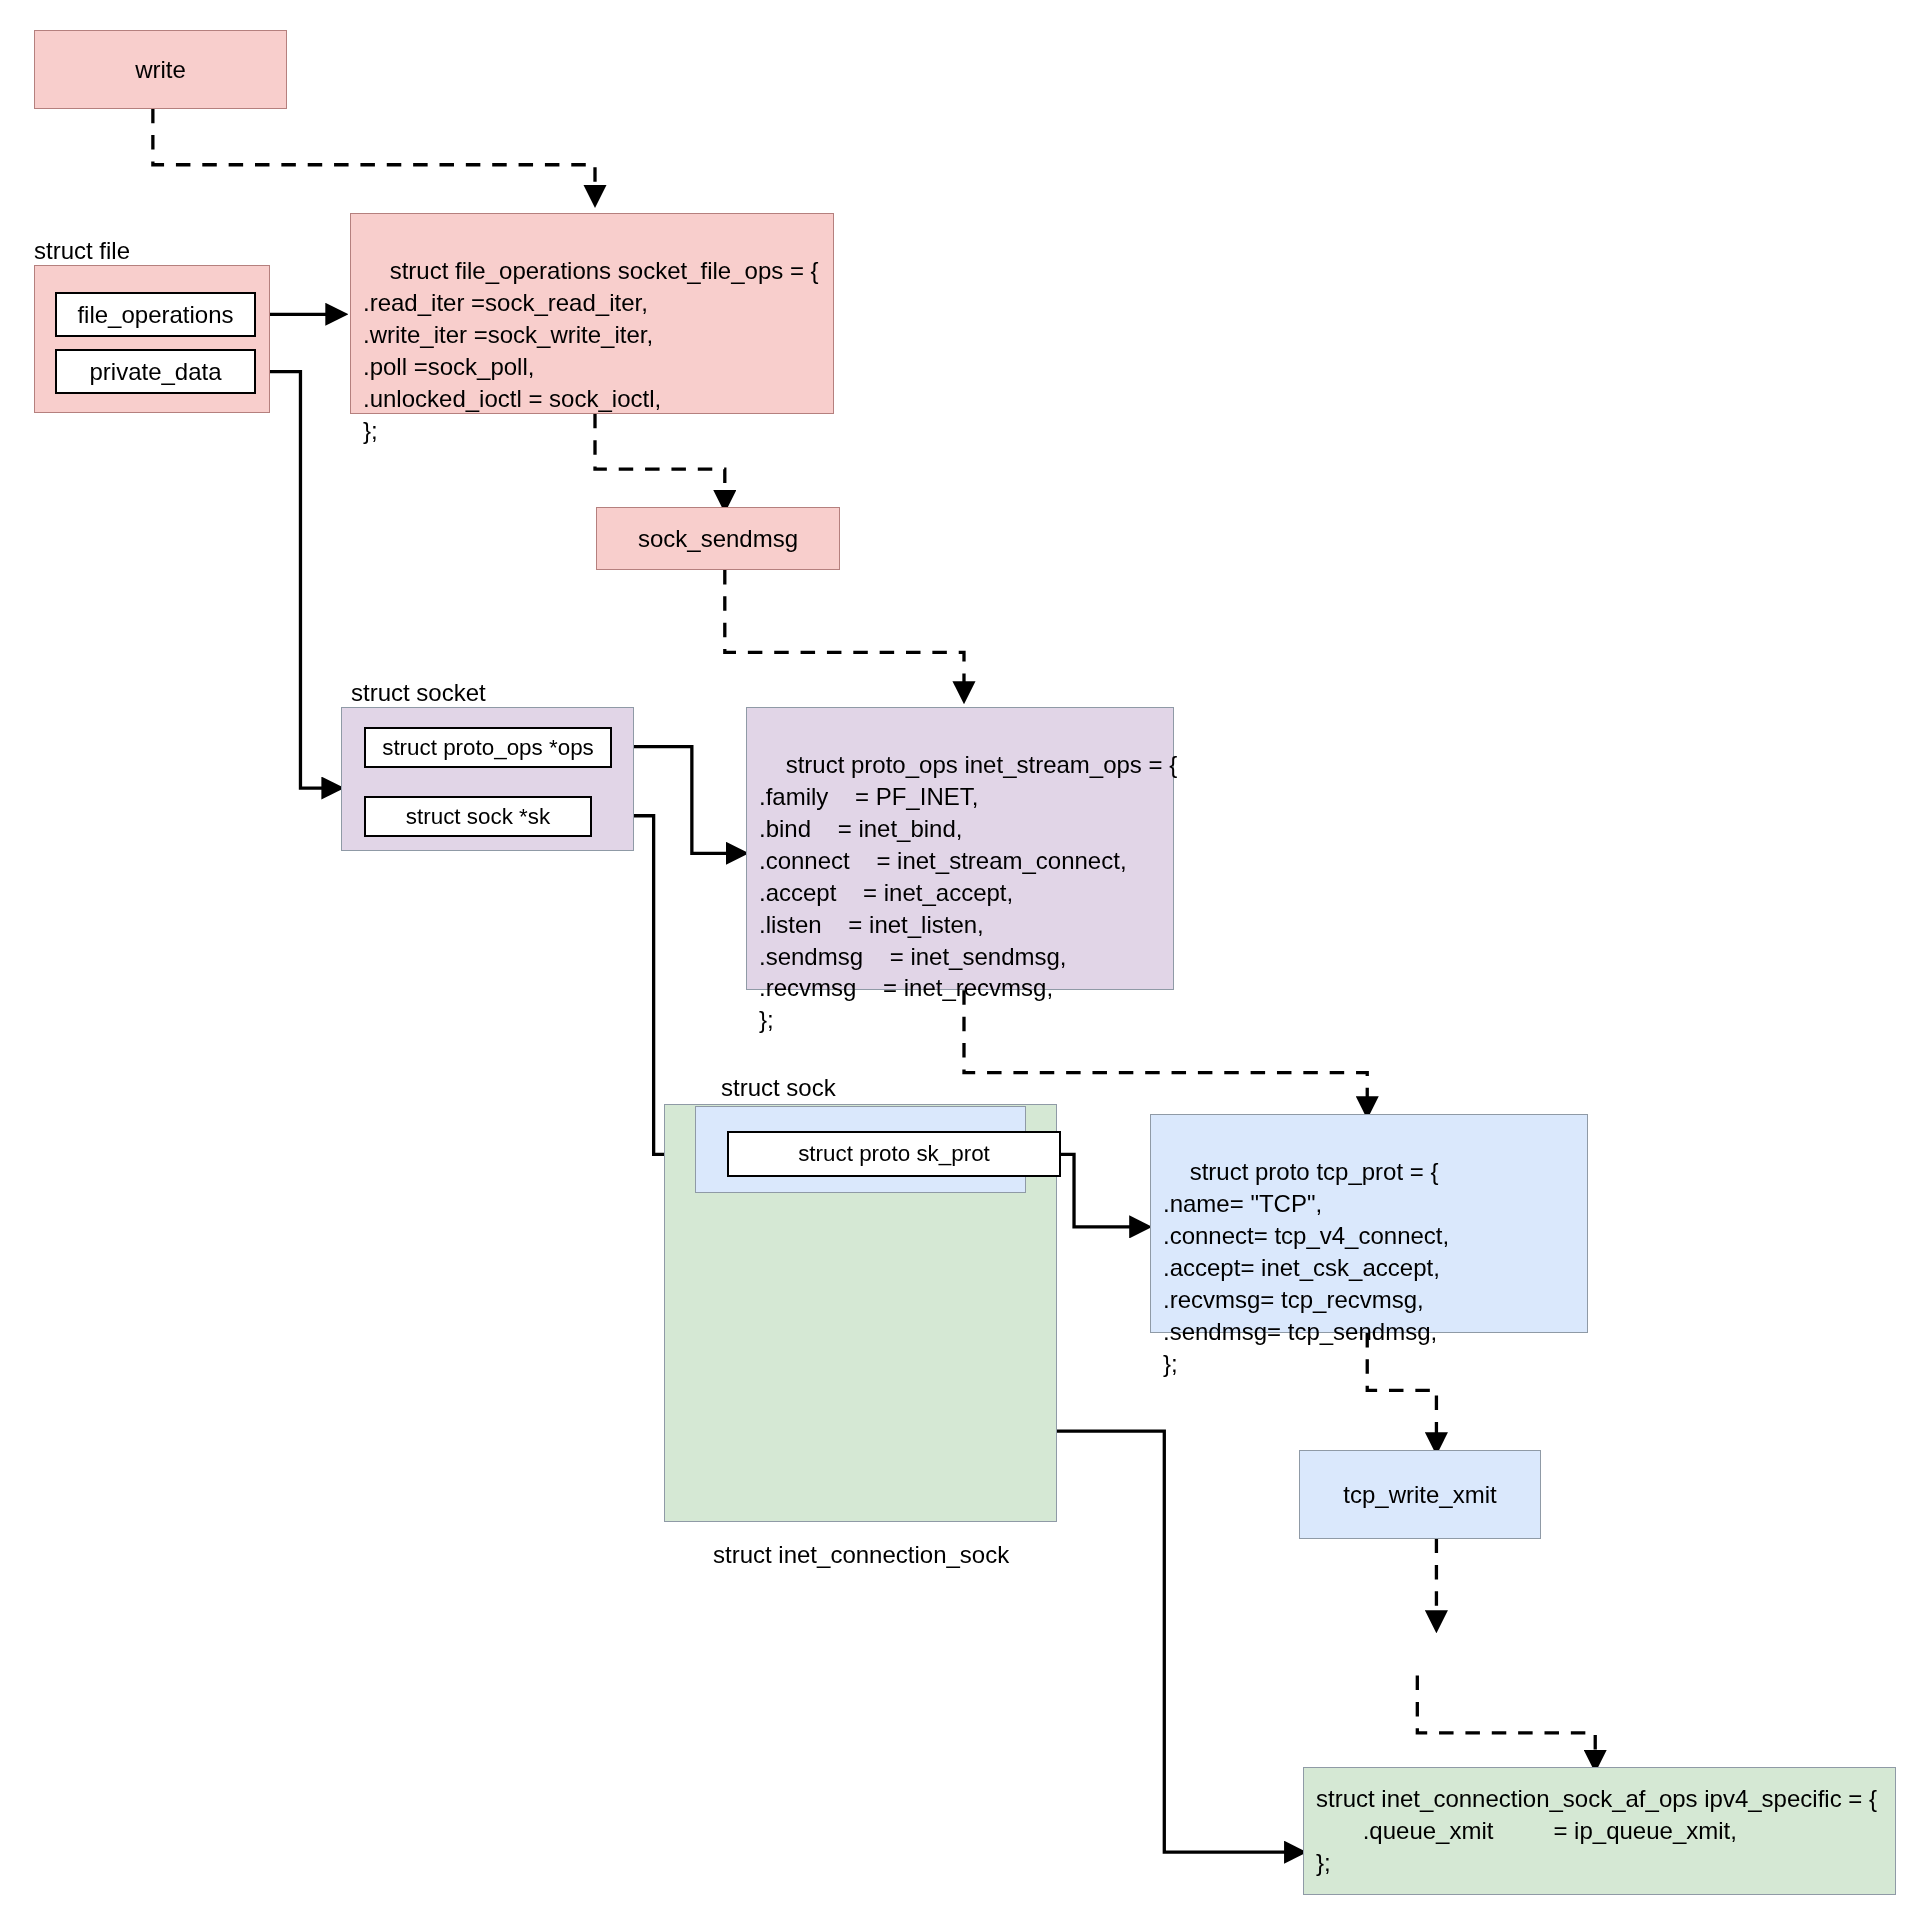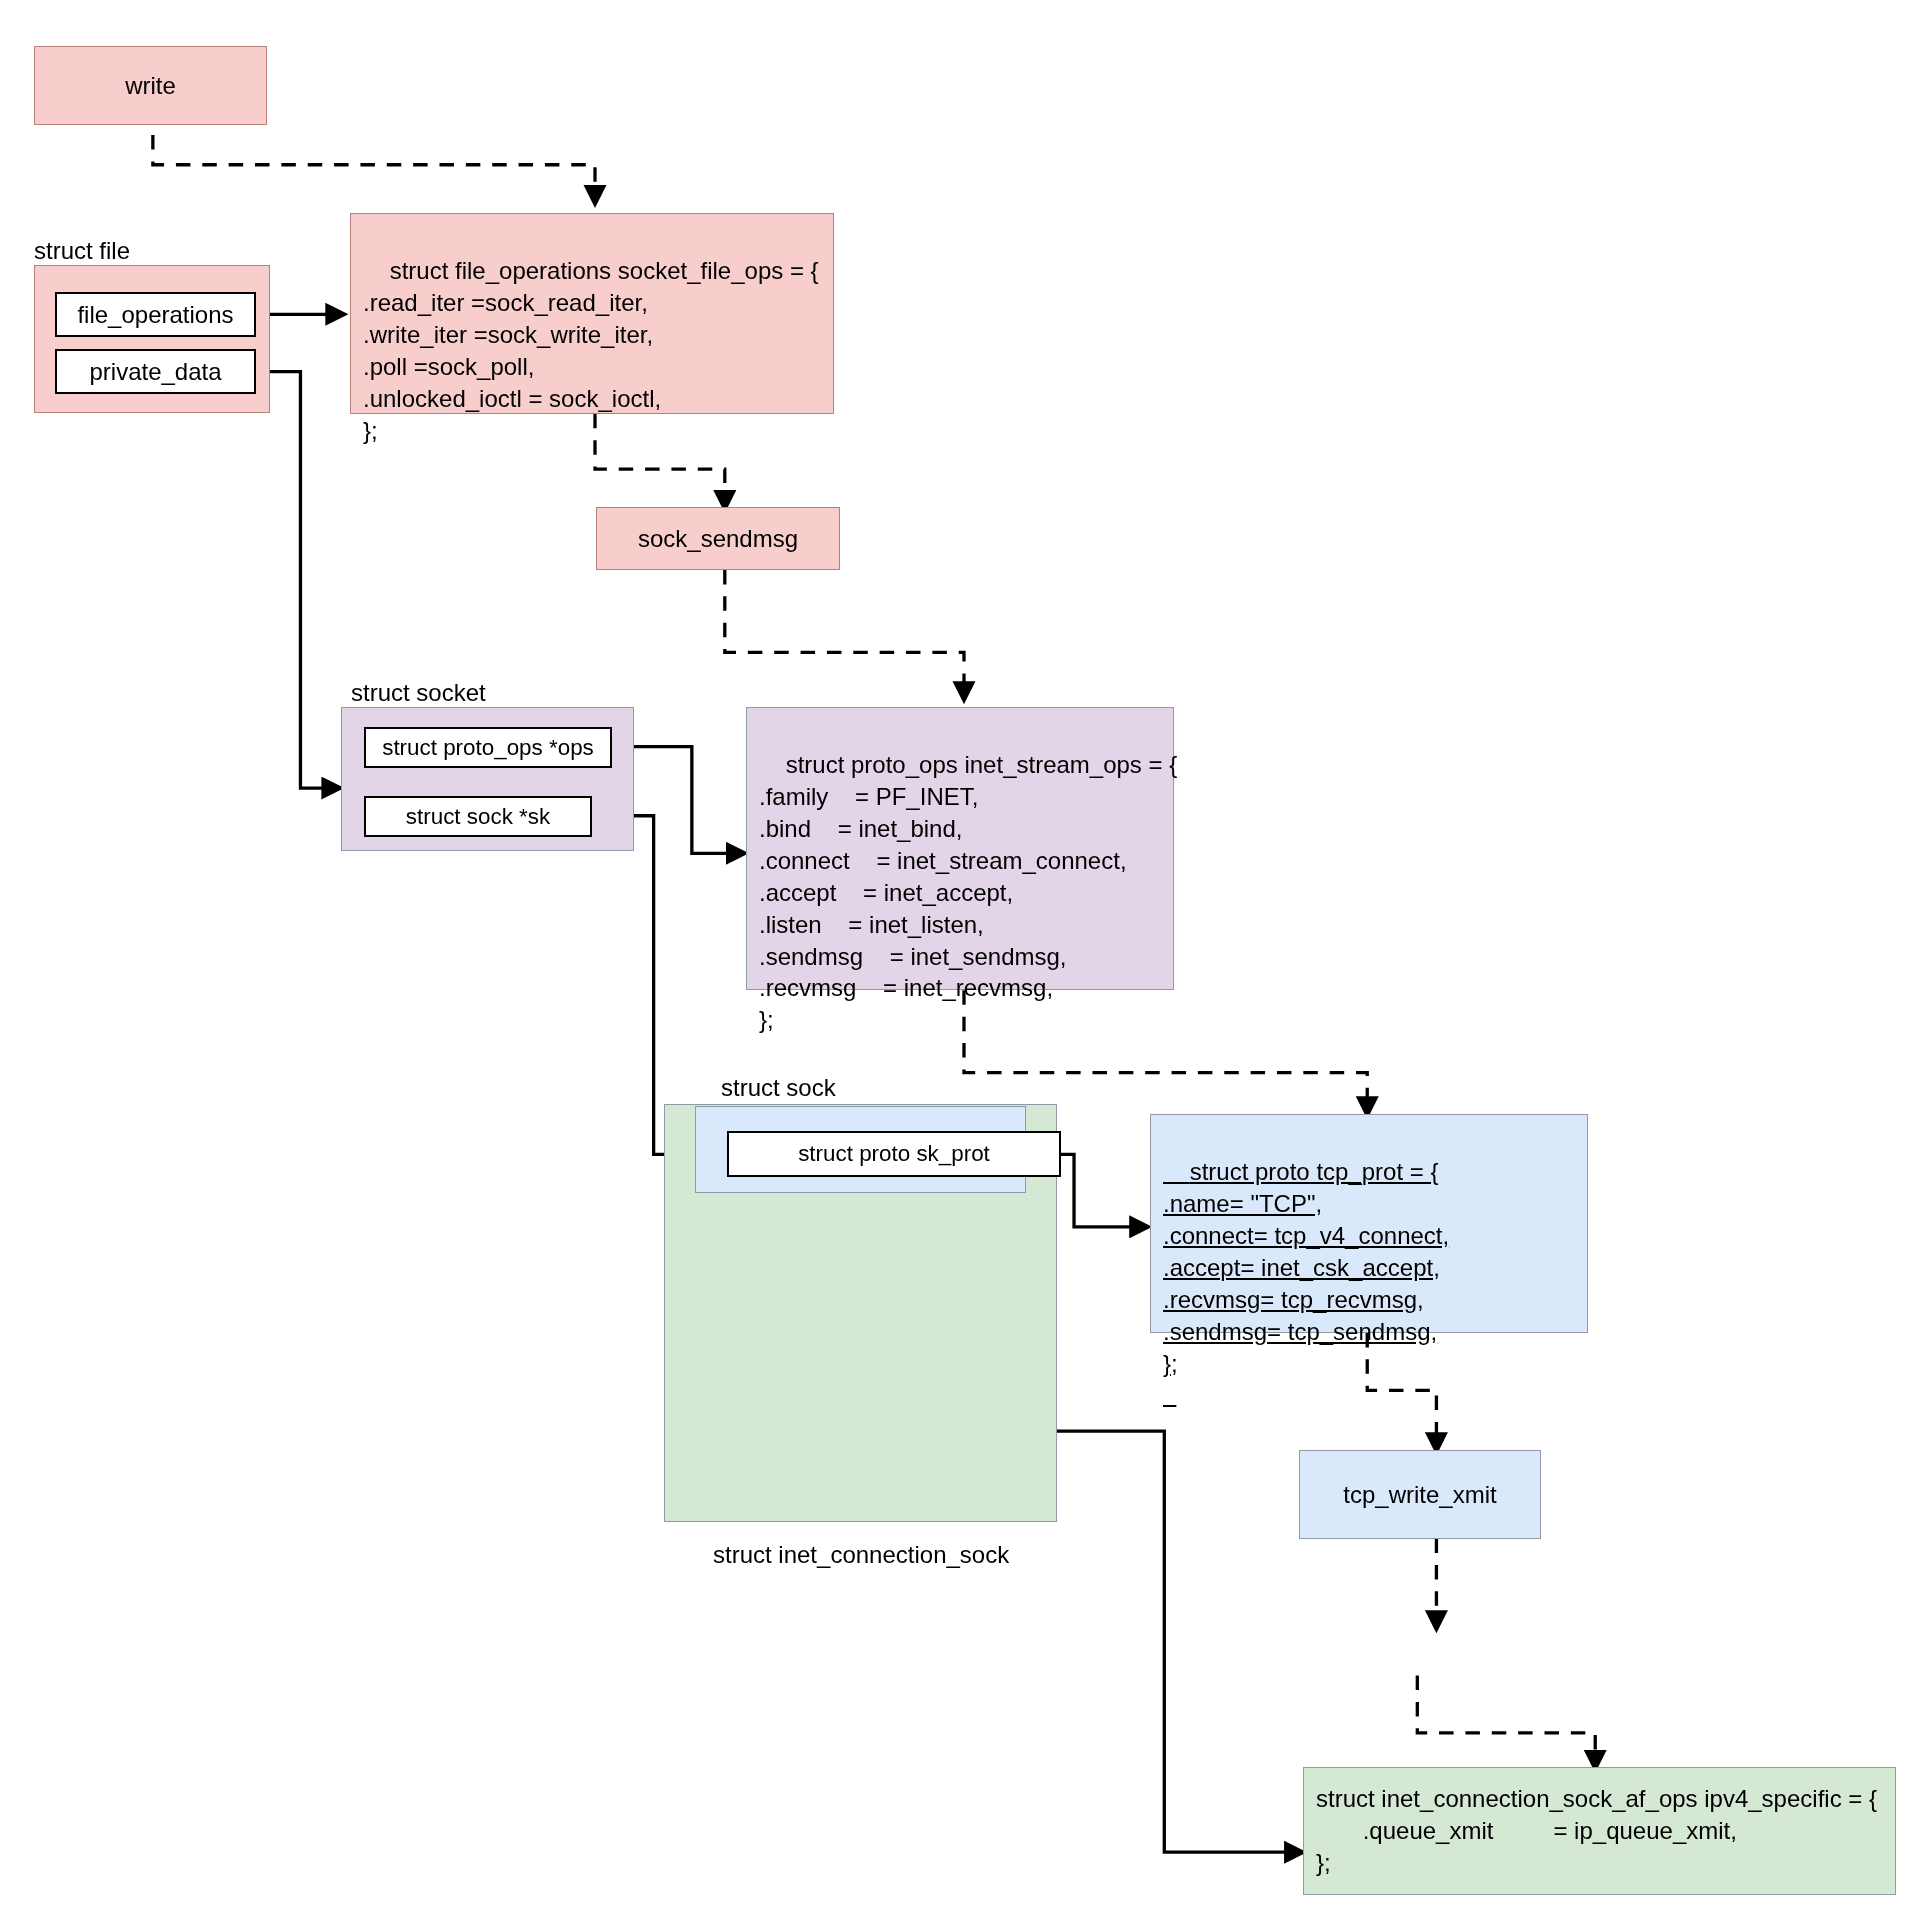--- a/index.html
+++ b/index.html
@@ -99,21 +99,21 @@
 
     <path class="dashed-line" marker-end="url(#arrow)" d="M 2075 2023 L 2075 2110 L 2180 2110 L 2180 2200"></path>
 
     <path class="dashed-line" marker-end="url(#arrow)" d="M 2180 2335 L 2180 2470"></path>
 
     <path class="dashed-line" marker-end="url(#arrow)" d="M 2151 2543 L 2151 2630 L 2421 2630 L 2421 2682"></path>
 
     <path class="solid-line" marker-end="url(#arrow)" d="M 1581 2172 L 1767 2172 L 1767 2811 L 1975 2811"></path>
   </svg>
 
-  <div class="box pink centered" style="left:34px; top:46px; width:233px; height:79px;">
+  <div class="box pink centered" style="left:34px; top:30px; width:253px; height:79px;">
     <span>write</span>
   </div>
 
   <div class="caption" style="left:34px; top:237px;">struct file</div>
 
   <div class="box pink" style="left:34px; top:265px; width:236px; height:148px;"></div>
 
   <div class="box white centered" style="left:55px; top:292px; width:201px; height:45px; font-size:24px;">
     <span>file_operations</span>
   </div>
@@ -165,21 +165,21 @@
 
   <div class="box blue" style="left:695px; top:1106px; width:331px; height:87px;"></div>
 
   <div class="box white centered" style="left:727px; top:1131px; width:334px; height:46px; font-size:22.4px;">
     <span>struct proto sk_prot</span>
   </div>
 
 
   <div class="caption" style="left:713px; top:1541px;">struct inet_connection_sock</div>
 
-  <div class="box blue code" style="left:1150px; top:1114px; width:438px; height:219px;text-decoration:underline;">
+  <div class="box blue code" style="left:1150px; top:1114px; width:438px; height:219px;">
     <span>struct proto tcp_prot = {
 .name= "TCP",
 .connect= tcp_v4_connect,
 .accept= inet_csk_accept,
 .recvmsg= tcp_recvmsg,
 .sendmsg= tcp_sendmsg,
 };</span>
   </div>
 
   <div class="box blue centered" style="left:1299px; top:1450px; width:242px; height:89px;">

